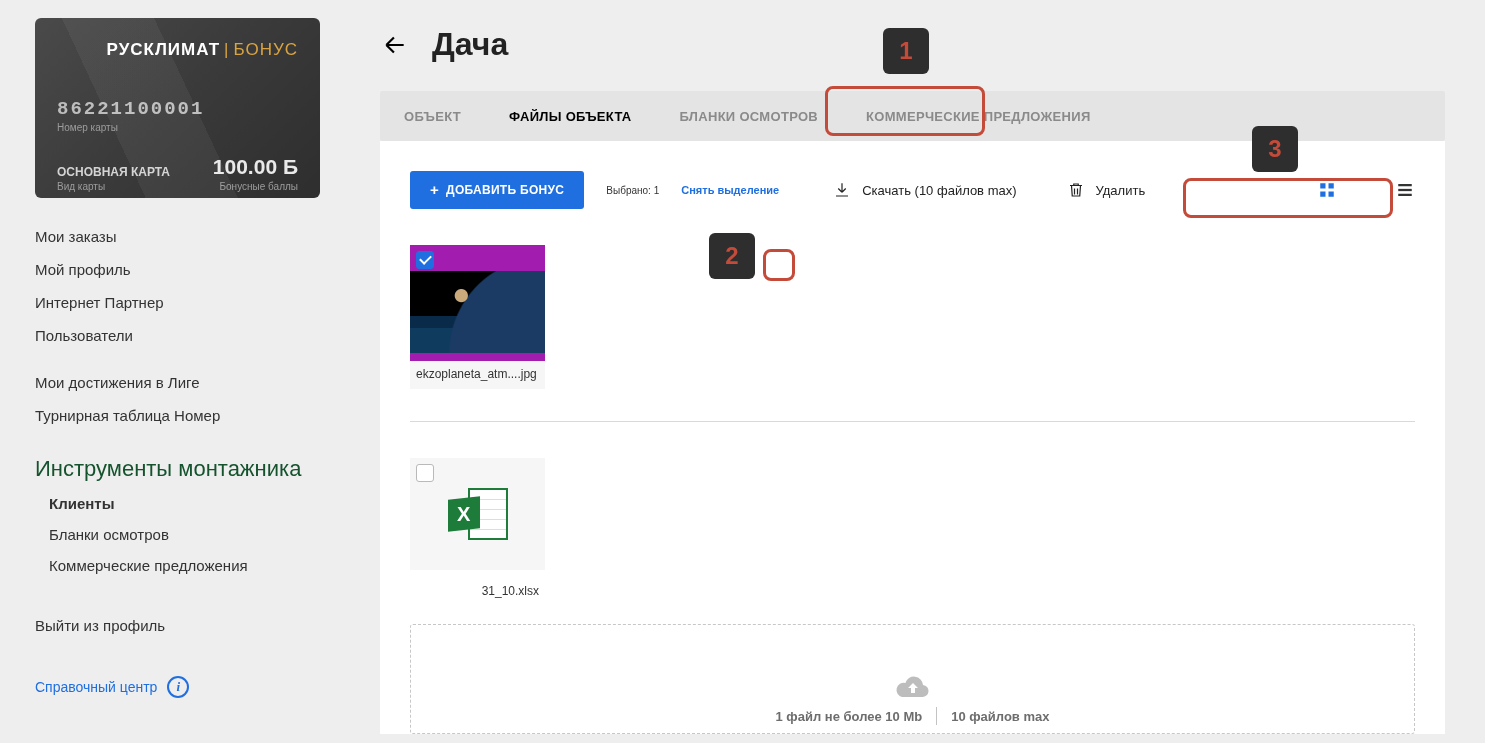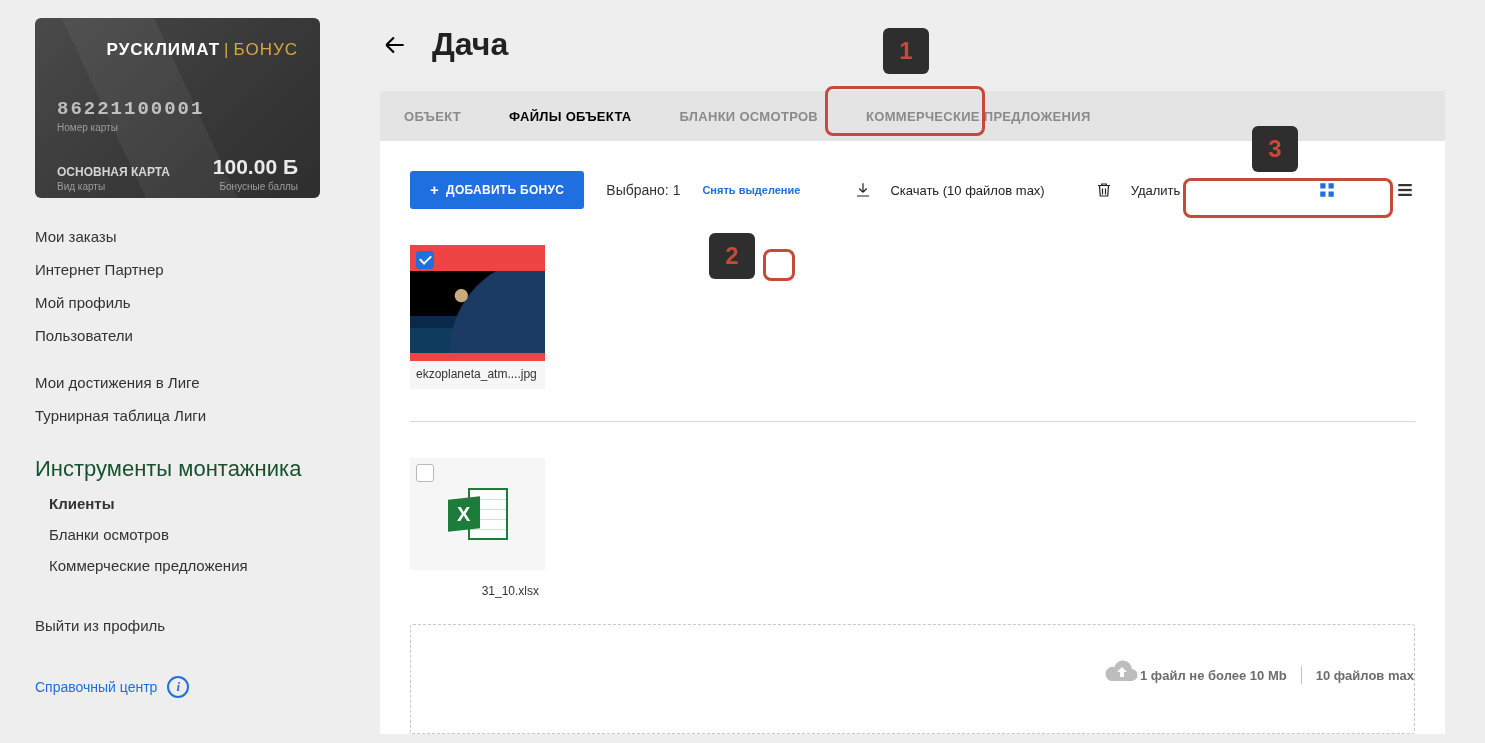--- a/index.html
+++ b/index.html
@@ -33,50 +33,50 @@
   .back-arrow{width:30px;height:30px;display:flex;align-items:center;justify-content:center;cursor:pointer}
   .back-arrow svg{width:26px;height:26px;stroke:#000;stroke-width:2;fill:none}
   .title{font-size:32px;color:#222}
   .tabs{margin-top:28px;background:#e4e4e4;display:flex;height:50px;align-items:center;padding:0 18px;gap:36px;width:100%;border-radius:2px}
   .tab{font-size:13px;letter-spacing:.3px;font-weight:700;color:#8a8a8a;cursor:pointer;padding:0 6px;height:100%;display:flex;align-items:center;white-space:nowrap}
   .tab.active{color:#000}
   .content{background:#fff;padding:30px 30px 0 30px;min-height:560px;position:relative}
   .toolbar{display:flex;align-items:center;gap:22px}
   .btn-primary{background:#1f6fe0;color:#fff;font-size:12px;font-weight:700;letter-spacing:.3px;border:none;padding:12px 20px;border-radius:3px;display:flex;align-items:center;gap:7px;cursor:pointer}
   .btn-primary .plus{font-size:15px;line-height:0}
-  .sel-text{font-size:14px;color:#333}
+  .sel-text{font-size:10px;color:#333}
   .link{color:#1f6fe0;font-weight:700;cursor:pointer;font-size:11px}
-  .tool-btn{display:flex;align-items:center;gap:18px;font-size:13px;color:#222;cursor:pointer}
+  .tool-btn{display:flex;align-items:center;gap:11px;font-size:13px;color:#222;cursor:pointer}
   .tool-btn svg{width:18px;height:18px;stroke:#222;stroke-width:1.6;fill:none}
   .spacer{flex:1}
   .view-btn{width:20px;height:20px;cursor:pointer;display:flex;align-items:center;justify-content:center}
   .view-btn svg{width:18px;height:18px}
   
   .file-row{display:flex;flex-wrap:wrap;gap:24px;margin-top:36px}
   .file{width:135px;position:relative}
   .file .chk{position:absolute;top:6px;left:6px;width:18px;height:18px;border:1px solid #b9b9b9;border-radius:3px;background:#fff;cursor:pointer;display:flex;align-items:center;justify-content:center}
   .file .chk.checked{background:#1f6fe0;border-color:#1f6fe0}
   .file .chk.checked::after{content:"";width:9px;height:5px;border-left:2px solid #fff;border-bottom:2px solid #fff;transform:rotate(-45deg);margin-top:-3px}
   .thumb{width:135px;height:112px;background:#f6f6f6;display:flex;align-items:center;justify-content:center}
   .thumb.img{background:radial-gradient(circle at 38% 30%, #caa97a 0 6%, transparent 7%),
                        radial-gradient(circle at 100% 100%, #1b3a64 0 60%, transparent 61%),
                        linear-gradient(#000 0 55%,#0a2a4a 55% 70%,#0f3b5e 70% 100%);border:none;margin-top:26px;height:82px}
   .file .fname{font-size:12px;color:#333;margin-top:8px;word-break:break-all;background:#f6f6f6;padding:6px 6px 8px 6px}
-  .file.img-file{background:#ef4444;padding-bottom:0}
+  .file.img-file{background:#a21caf;padding-bottom:0}
   .divider{border:none;border-top:1px solid #d9d9d9;margin:32px 0 28px 0}
   .thumb.excel{height:112px}
   .xls-icon{width:60px;height:52px;position:relative}
   .xls-icon .sheet{position:absolute;right:0;top:0;width:40px;height:52px;border:2px solid #1e7c3a;background:
     repeating-linear-gradient(to bottom,#fff 0 9px,#cfe6d4 9px 10px),
     repeating-linear-gradient(to right,transparent 0 12px,#cfe6d4 12px 13px);}
   .xls-icon .badge{position:absolute;left:0;top:10px;width:32px;height:32px;background:#1e7c3a;color:#fff;display:flex;align-items:center;justify-content:center;font-size:20px;font-weight:700;transform:skewY(-6deg)}
   .xls-icon .badge span{transform:skewY(6deg)}
   .file.xlsx .fname{background:transparent;text-align:right}
   
-  .dropzone{border:1px dashed #c7c7c7;border-radius:3px;height:110px;margin-top:18px;display:flex;flex-direction:row;align-items:center;justify-content:flex-end;padding-bottom:8px;color:#888}
+  .dropzone{border:1px dashed #c7c7c7;border-radius:3px;height:110px;margin-top:18px;display:flex;flex-direction:column;align-items:center;justify-content:flex-end;padding-bottom:8px;color:#888}
   .cloud{width:36px;height:26px;margin-bottom:6px}
   .cloud svg{width:36px;height:26px;fill:#bdbdbd}
   .limits{display:flex;gap:14px;align-items:center;font-size:13px;font-weight:700;color:#6d6d6d}
   .limits .bar{width:1px;height:18px;background:#c3c3c3}
   
   .marker{position:absolute;width:46px;height:46px;background:#2e2e2e;color:#c44a3a;font-size:24px;font-weight:700;border-radius:6px;display:flex;align-items:center;justify-content:center;z-index:10}
   .ring{position:absolute;border:3px solid #c44a3a;border-radius:8px;z-index:9;pointer-events:none}
   
   #m1{top:28px;left:528px}
   #r1{top:86px;left:470px;width:160px;height:50px}
@@ -104,26 +104,26 @@
         </div>
         <div style="text-align:right">
           <div class="right">100.00 Б</div>
           <div class="card-sub">Бонусные баллы</div>
         </div>
       </div>
     </div>
 
     <nav class="nav">
       <div class="item">Мои заказы</div>
+      <div class="item">Мой профиль</div>
       <div class="item">Интернет Партнер</div>
-      <div class="item">Мой профиль</div>
       <div class="item">Пользователи</div>
       <div class="gap"></div>
       <div class="item">Мои достижения в Лиге</div>
-      <div class="item">Турнирная таблица Лиги</div>
+      <div class="item">Турнирная таблица Номер</div>
       <div class="gap"></div>
       <div class="section">Инструменты монтажника</div>
       <div class="sub active">Клиенты</div>
       <div class="sub">Бланки осмотров</div>
       <div class="sub">Коммерческие предложения</div>
       <div class="gap"></div>
         <div class="gap"></div>
       <div class="item">Выйти из профиль</div>
     </nav>
 

